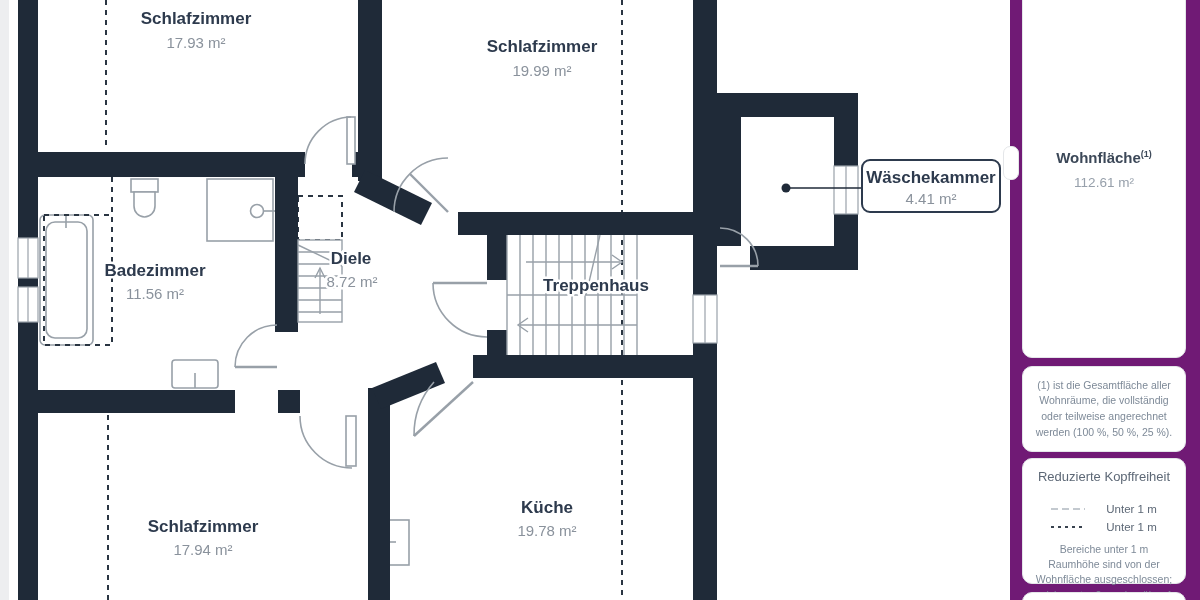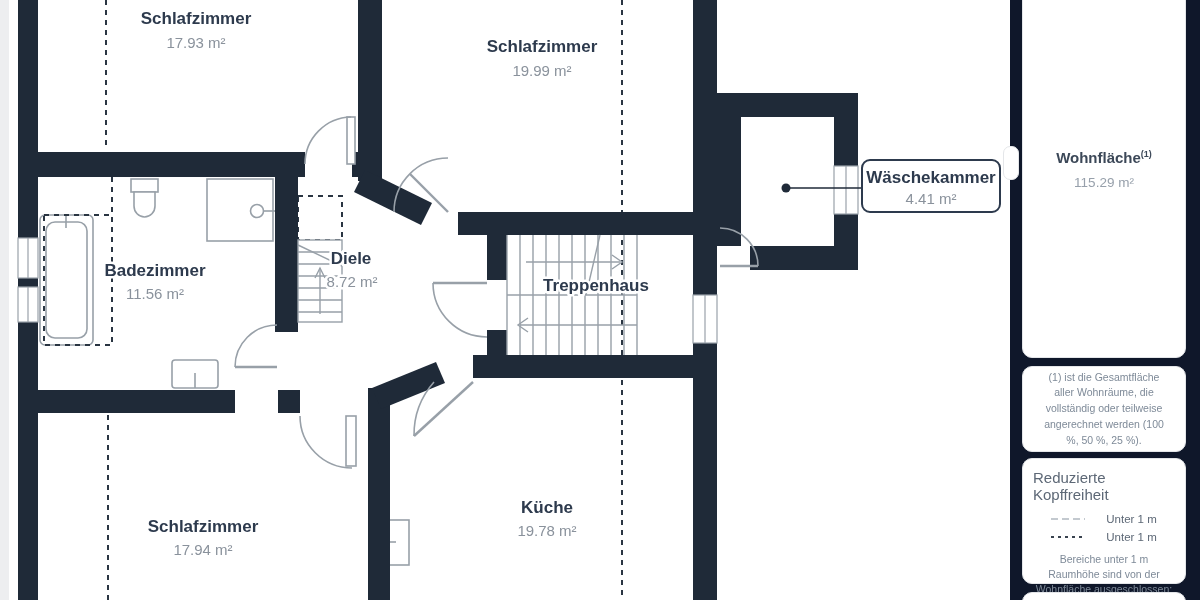--- a/index.html
+++ b/index.html
@@ -12,33 +12,33 @@
   .room-name{font-family:"Liberation Sans",sans-serif;font-weight:bold;font-size:17px;
              fill:#2d3a4d;paint-order:stroke;stroke:#ffffff;stroke-width:5px;stroke-linejoin:round;
              text-anchor:middle;}
   .room-area{font-family:"Liberation Sans",sans-serif;font-size:15px;fill:#8a929c;
              paint-order:stroke;stroke:#ffffff;stroke-width:5px;stroke-linejoin:round;
              text-anchor:middle;}
   .callout-name{font-family:"Liberation Sans",sans-serif;font-weight:bold;font-size:17px;fill:#2d3a4d;text-anchor:middle;}
   .callout-area{font-family:"Liberation Sans",sans-serif;font-size:15px;fill:#8a929c;text-anchor:middle;}
 
   
-  .sidebar{position:absolute;left:1010px;top:0;width:190px;height:600px;background:#0f172a;}
+  .sidebar{position:absolute;left:1010px;top:0;width:190px;height:600px;background:#701a75;}
   .card{position:absolute;left:12px;width:164px;background:#ffffff;border:1px solid #e4e6e9;
         border-radius:10px;box-sizing:border-box;}
   .card-main{top:-20px;height:378px;display:flex;flex-direction:column;align-items:center;justify-content:center;}
   .sum-title{font-size:15px;font-weight:bold;color:#3c4858;}
   .sum-title sup{font-size:9px;color:#3c4858;}
   .sum-value{font-size:13.5px;color:#97a0ab;margin-top:9px;}
   .handle{position:absolute;left:-7px;top:146px;width:14px;height:32px;background:#ffffff;
           border:1px solid #e4e6e9;border-radius:7px;}
   .card-foot{top:366px;height:86px;display:flex;align-items:center;justify-content:center;padding:8px 12px;}
-  .card-foot p{margin:8px;font-size:10.5px;line-height:1.5;color:#7e8a98;text-align:center;}
+  .card-foot p{margin:0;font-size:10.5px;line-height:1.5;color:#7e8a98;text-align:center;}
   .card-legend{top:458px;height:126px;padding:10px 10px;display:flex;flex-direction:column;align-items:center;}
-  .legend-title{font-size:15px;color:#5d6876;margin-bottom:7px;}
+  .legend-title{font-size:13px;color:#5d6876;margin-bottom:16px;}
   .legend-row{display:flex;align-items:center;justify-content:center;gap:21px;margin:3px 0;}
   .legend-sample{width:34px;height:3px;}
   .sample-light-dash{background:repeating-linear-gradient(90deg,#c3c9cf 0 7px,transparent 7px 11px);height:2px;}
   .sample-dark-dotted{background:repeating-linear-gradient(90deg,#39434f 0 3px,transparent 3px 7px);height:2.5px;}
   .legend-label{font-size:11.5px;color:#5d6876;}
   .legend-note{margin:6px 0 0 0;font-size:10.5px;line-height:1.45;color:#7e8a98;text-align:center;}
   .card-extra{top:592px;height:30px;}
 </style>
 </head>
 <body>
@@ -192,21 +192,21 @@
       <text x="203" y="532" class="room-name">Schlafzimmer</text>
       <text x="203" y="555" class="room-area">17.94 m²</text>
     </g>
   </svg>
   </div>
 
   <div class="sidebar">
 
     <div class="card card-main">
       <div class="sum-title"><span>Wohnfläche</span><sup>(1)</sup></div>
-      <div class="sum-value">115.29 m²</div>
+      <div class="sum-value">112.61 m²</div>
     </div>
 
     <div class="handle"></div>
 
     <div class="card card-foot">
       <p>(1) ist die Gesamtfläche aller Wohnräume, die vollständig oder teilweise angerechnet werden (100 %, 50 %, 25 %).</p>
     </div>
 
     <div class="card card-legend">
       <div class="legend-title">Reduzierte Kopffreiheit</div>

